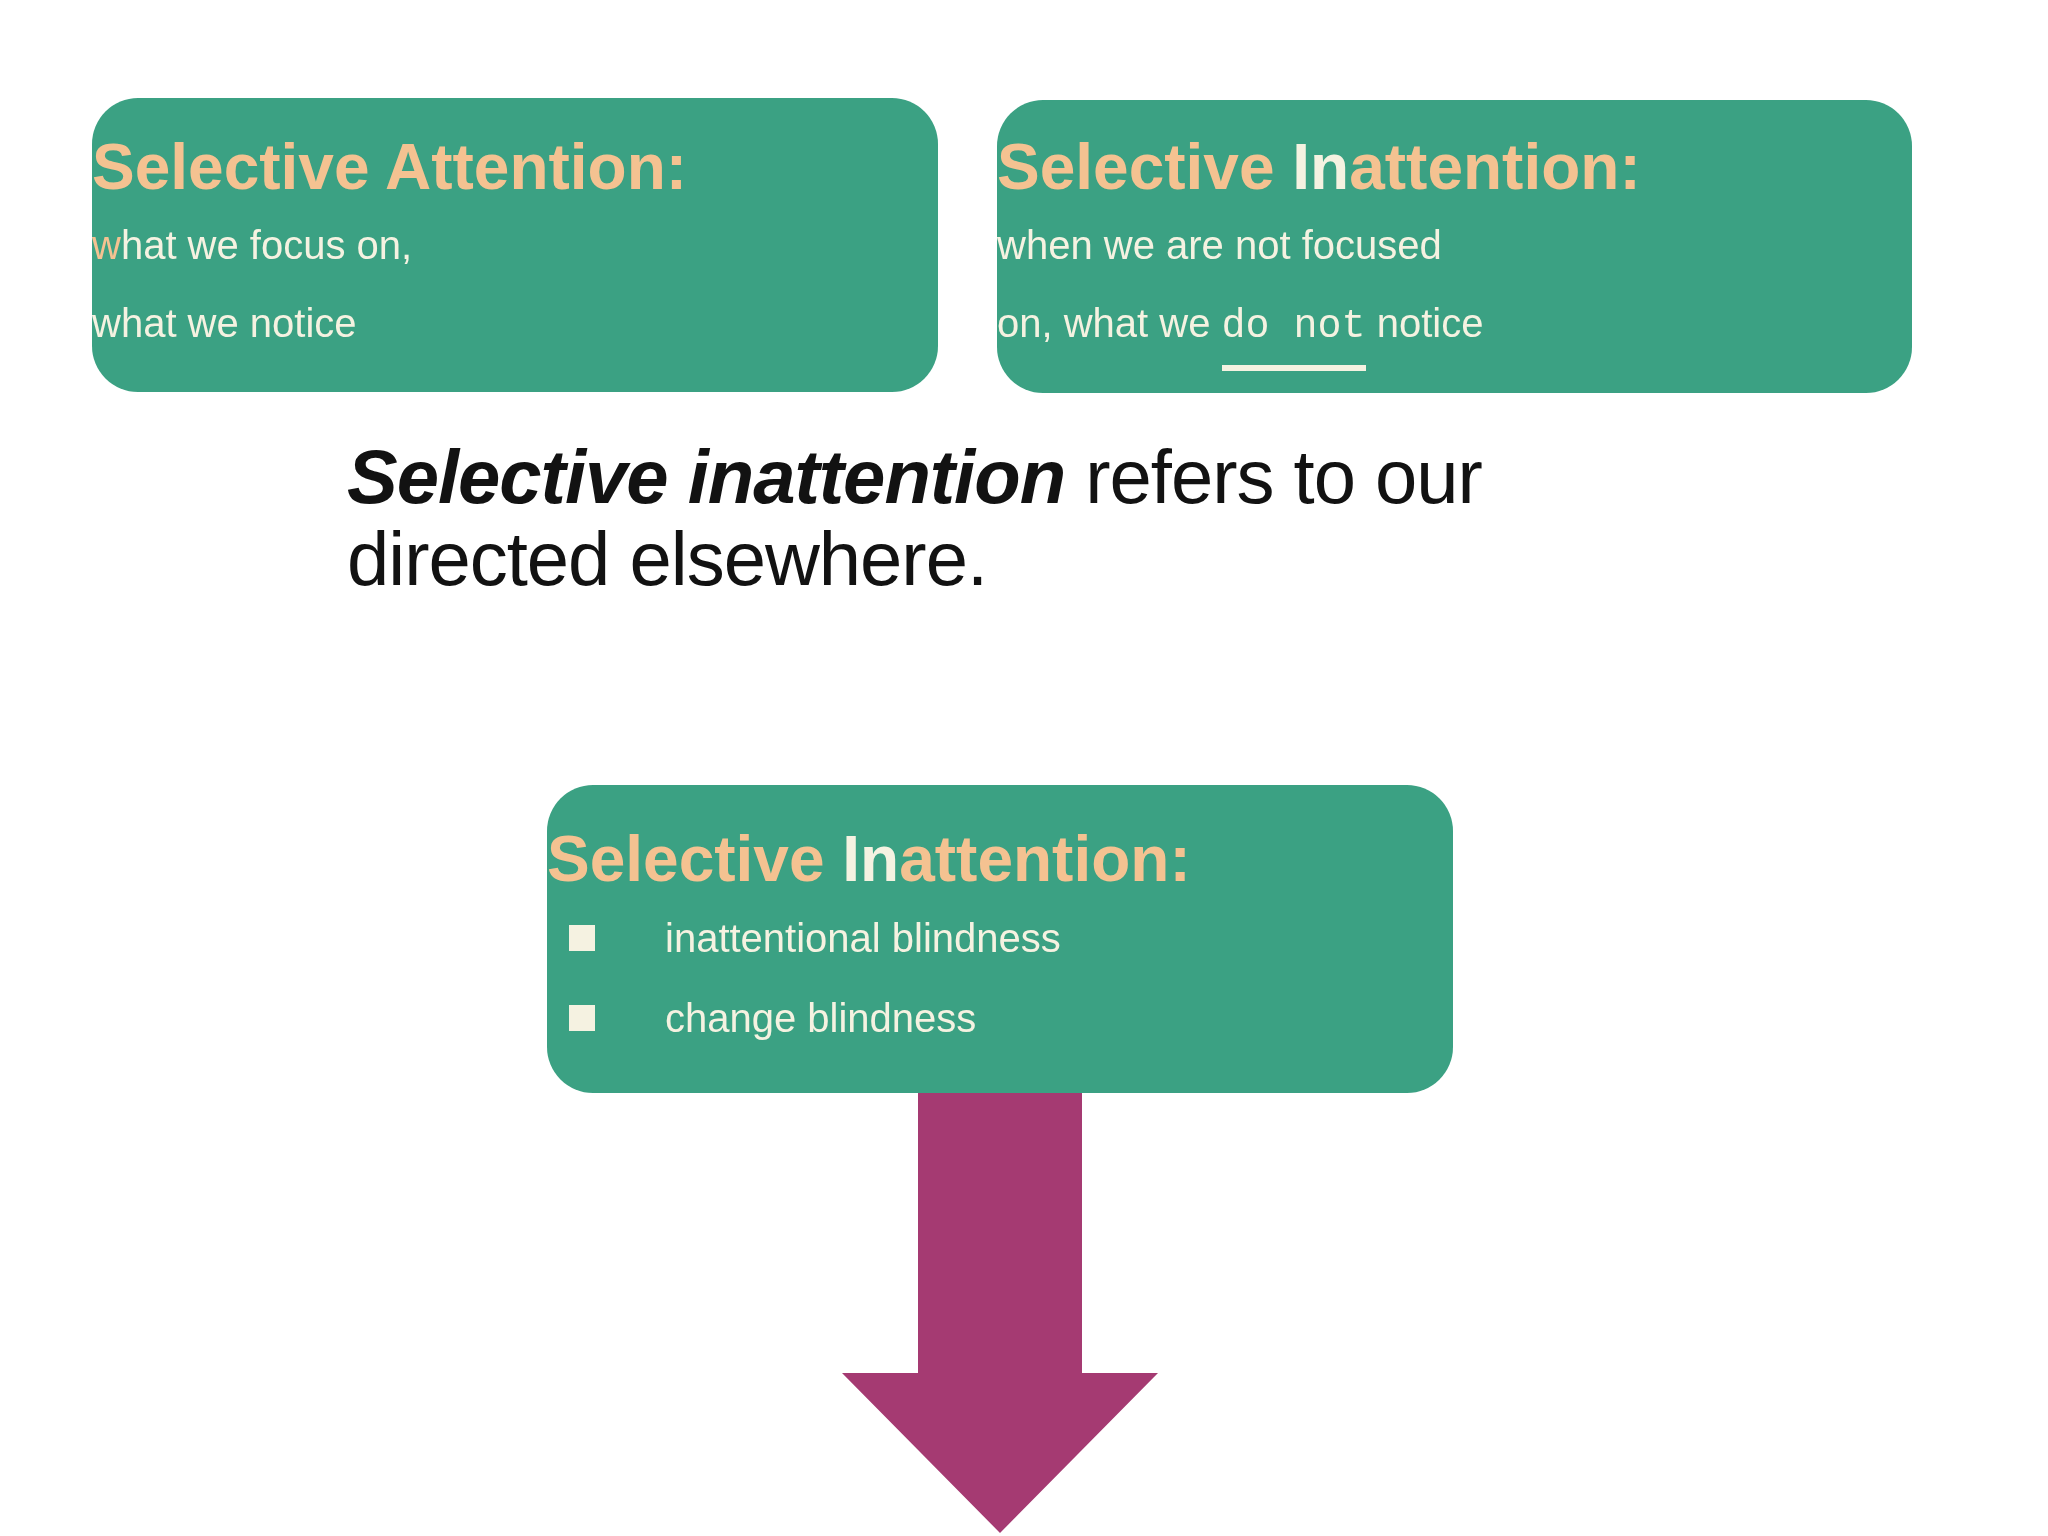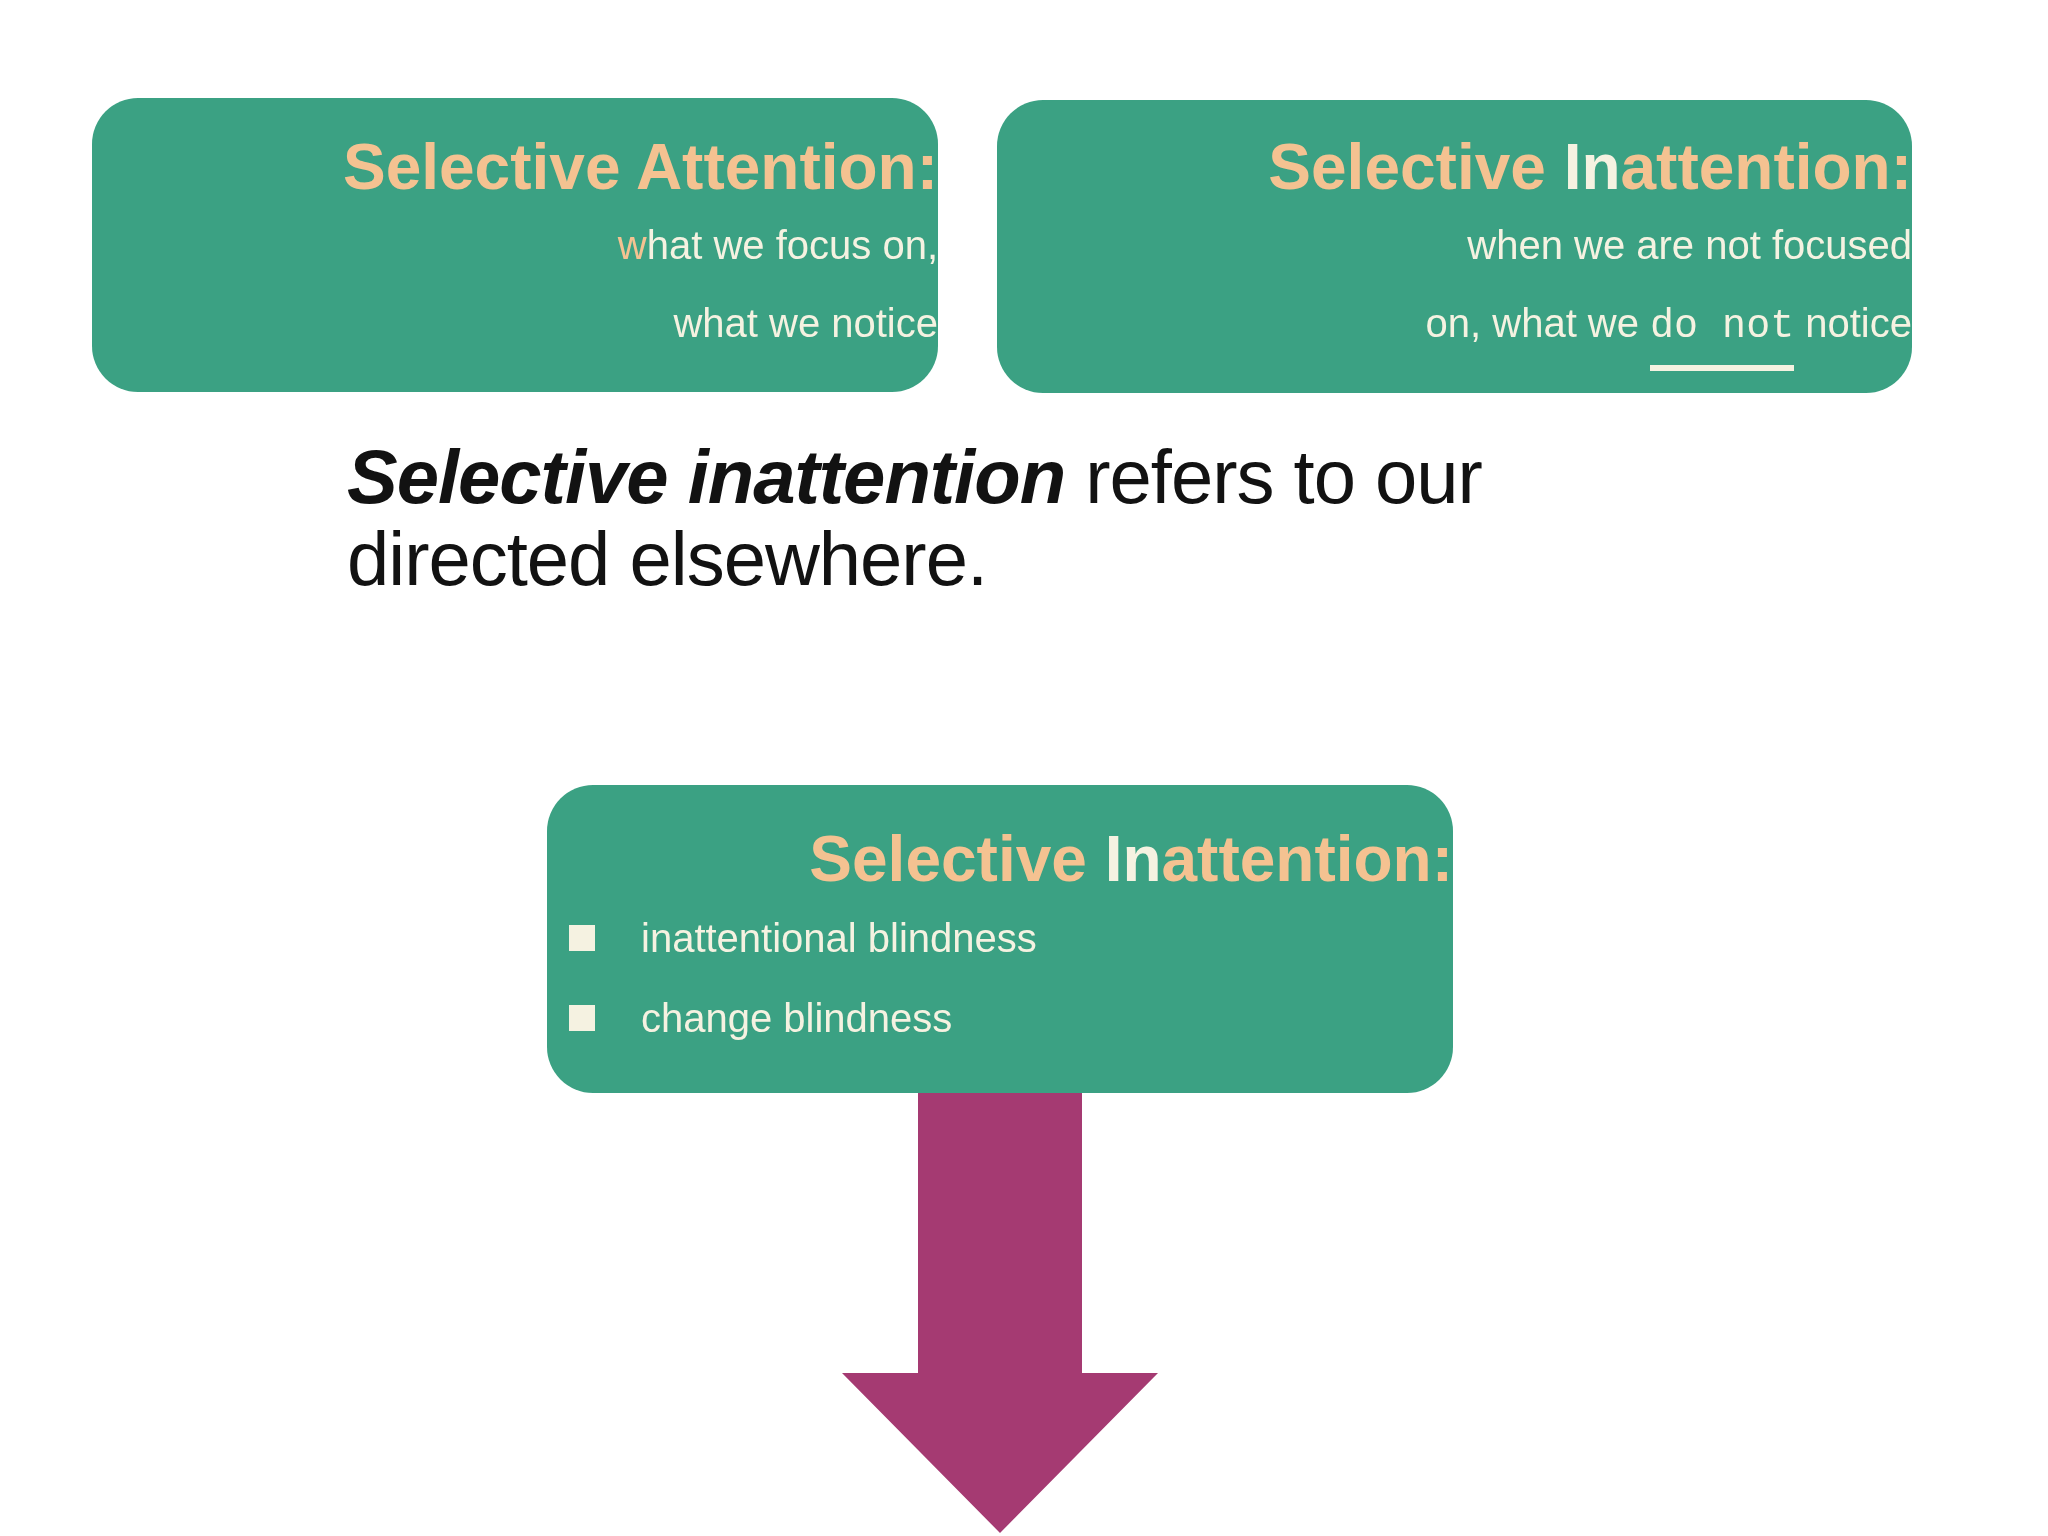--- a/index.html
+++ b/index.html
@@ -12,38 +12,38 @@
   }
   html,body{margin:0;padding:0;background:#e9e9e9;}
   .slide{
     position:relative;width:2048px;height:1536px;background:var(--bg);
     font-family:"Liberation Sans",sans-serif;overflow:hidden;
   }
   .box{
     position:absolute;background:var(--green);border-radius:46px;
     display:flex;flex-direction:column;justify-content:center;
   }
-  .line{line-height:78px;text-align:right;white-space:nowrap;}
+  .line{line-height:78px;text-align:left;white-space:nowrap;}
   .title{font-weight:bold;font-size:64px;color:var(--peach);}
   .body{font-size:40px;color:var(--cream);}
   .hl{color:var(--peach);}
   .wh{color:var(--cream);}
   #box-attention{left:92px;top:98px;width:846px;height:294px;}
   #box-inattention{left:997px;top:100px;width:915px;height:293px;}
   #box-types{left:547px;top:785px;width:906px;height:308px;}
   .para{
     position:absolute;left:347px;top:436px;
     font-size:76px;line-height:82px;color:var(--ink);letter-spacing:-1px;
     white-space:nowrap;
   }
   .para .em{font-weight:bold;font-style:italic;}
   .underline{border-bottom:6px solid var(--cream);padding-bottom:16px;font-family:Liberation Mono, monospace;}
   .bullet-row{
     display:flex;align-items:center;justify-content:flex-start;
-    text-align:left;padding-left:22px;line-height:80px;white-space:nowrap;
+    text-align:left;padding-left:22px;line-height:80px;white-space:nowrap;gap:24px;
   }
   .bullet-sq{
     width:26px;height:26px;background:var(--cream);
     margin-right:46px;flex:0 0 auto;
   }
   .arrow-svg{position:absolute;left:842px;top:1093px;display:block;}
   .arrow-svg polygon{fill:var(--magenta);}
 </style>
 </head>
 <body>

